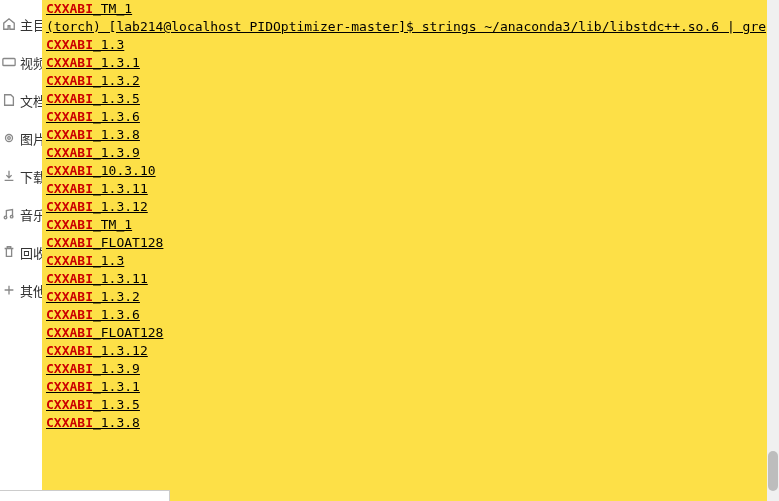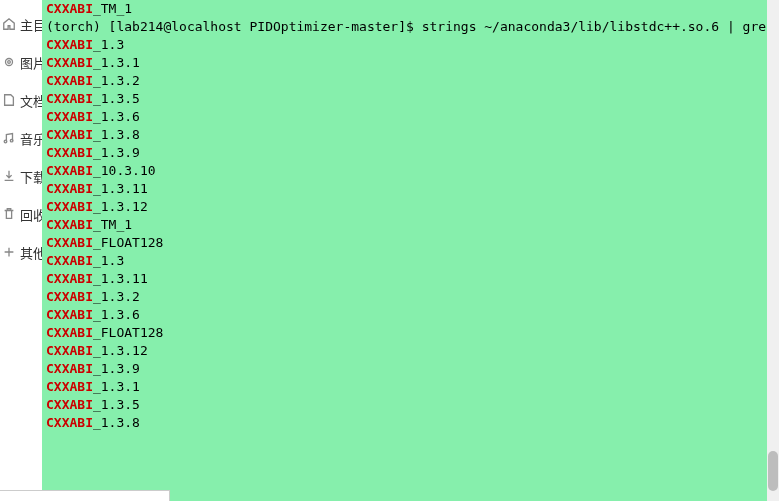--- a/index.html
+++ b/index.html
@@ -39,24 +39,25 @@
       justify-content: center;
       color: #888;
     }
     .sidebar-item .label {
       color: #333;
       font-family: "Noto Sans CJK SC", sans-serif;
       font-size: 13px;
     }
     .terminal {
       flex: 1;
-      background: #86efac;
+      background: #fde047;
       padding: 0 4px;
       overflow: hidden;
       line-height: 18px;
+      text-decoration: underline;
     }
     .term-line {
       white-space: pre;
       color: #000;
     }
     .hl { color: #c00; font-weight: bold; }
     .scrollbar {
       position: absolute;
       right: 0;
       top: 0;
@@ -92,51 +93,59 @@
     <span class="icon">
       <svg width="14" height="14" viewBox="0 0 16 16" fill="none" stroke="currentColor" stroke-width="1.5">
           <path d="M2 7l6-5 6 5v7H9v-4H7v4H2z"></path>
         </svg>
     </span>
     <span class="label">主目录</span>
   </div>
   <div class="sidebar-item">
     <span class="icon">
       <svg width="14" height="14" viewBox="0 0 16 16" fill="none" stroke="currentColor" stroke-width="1.5">
-          <circle cx="8" cy="8" r="4"></circle>
-          <circle cx="8" cy="8" r="1.5"></circle>
+          <rect x="1" y="4" width="14" height="8" rx="1"></rect>
         </svg>
     </span>
-    <span class="label">图片</span>
+    <span class="label">视频</span>
   </div>
   <div class="sidebar-item">
     <span class="icon">
       <svg width="14" height="14" viewBox="0 0 16 16" fill="none" stroke="currentColor" stroke-width="1.5">
           <path d="M3 2h7l3 3v9H3z"></path>
         </svg>
     </span>
     <span class="label">文档</span>
   </div>
   <div class="sidebar-item">
     <span class="icon">
       <svg width="14" height="14" viewBox="0 0 16 16" fill="none" stroke="currentColor" stroke-width="1.5">
-          <path d="M5 12V4l7-1v8"></path>
-          <circle cx="4" cy="12" r="1.5"></circle>
-          <circle cx="11" cy="11" r="1.5"></circle>
+          <circle cx="8" cy="8" r="4"></circle>
+          <circle cx="8" cy="8" r="1.5"></circle>
         </svg>
     </span>
-    <span class="label">音乐</span>
+    <span class="label">图片</span>
   </div>
   <div class="sidebar-item">
     <span class="icon">
       <svg width="14" height="14" viewBox="0 0 16 16" fill="none" stroke="currentColor" stroke-width="1.5">
           <path d="M8 2v8m-3-3l3 3 3-3M3 13h10"></path>
         </svg>
     </span>
     <span class="label">下载</span>
+  </div>
+  <div class="sidebar-item">
+    <span class="icon">
+      <svg width="14" height="14" viewBox="0 0 16 16" fill="none" stroke="currentColor" stroke-width="1.5">
+          <path d="M5 12V4l7-1v8"></path>
+          <circle cx="4" cy="12" r="1.5"></circle>
+          <circle cx="11" cy="11" r="1.5"></circle>
+        </svg>
+    </span>
+    <span class="label">音乐</span>
   </div>
   <div class="sidebar-item">
     <span class="icon">
       <svg width="14" height="14" viewBox="0 0 16 16" fill="none" stroke="currentColor" stroke-width="1.5">
           <path d="M3 4h10M5 4v9h6V4M6 4V2h4v2"></path>
         </svg>
     </span>
     <span class="label">回收站</span>
   </div>
   <div class="sidebar-item">

